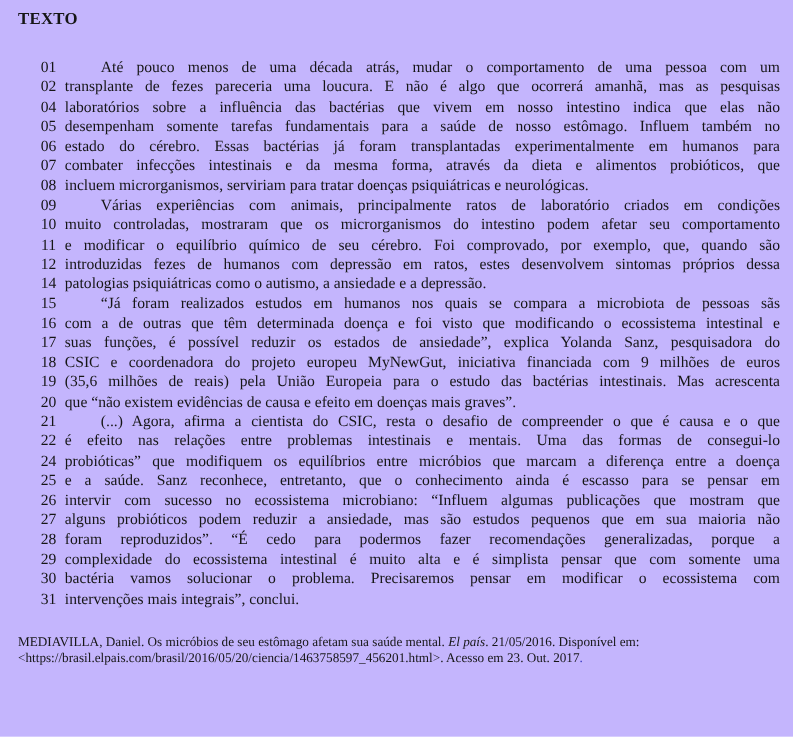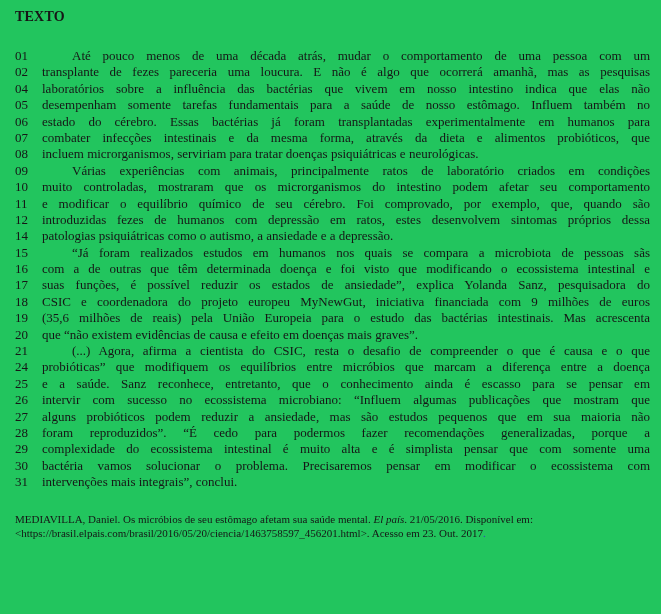--- a/index.html
+++ b/index.html
@@ -12,21 +12,21 @@
     height: 614px;
     overflow: hidden;
     font-family: "Liberation Serif", "DejaVu Serif", serif;
     color: #161616;
   }
   .page {
     box-sizing: border-box;
     width: 661px;
     height: 614px;
     padding: 8px 11px 0 15px;
-    background: #22c55e;
+    background: #c4b5fd;
   }
   .doc-title {
     font-weight: bold;
     font-size: 14px;
     line-height: 17px;
     letter-spacing: 0.2px;
     margin: 0 0 23px 0;
   }
   .lines {
     width: 100%;
@@ -34,21 +34,22 @@
   .row {
     display: flex;
     align-items: baseline;
     height: 16.4px;
     line-height: 16.4px;
     font-size: 13px;
   }
   .num {
     flex: 0 0 27px;
     width: 27px;
-    text-align: left;
+    text-align: center;
+    margin-left: 12px;
   }
   .txt {
     flex: 1 1 auto;
     min-width: 0;
     text-align: justify;
     text-align-last: justify;
     white-space: normal;
     overflow: hidden;
   }
   .txt.indent {
@@ -168,20 +169,24 @@
   <div class="row">
     <span class="num">20</span>
     <span class="txt para-end">que “não existem evidências de causa e efeito em doenças mais graves”.</span>
   </div>
 
   <div class="row">
     <span class="num">21</span>
     <span class="txt indent">(...) Agora, afirma a cientista do CSIC, resta o desafio de compreender o que é causa e o que</span>
   </div>
 
+  <div class="row">
+    <span class="num">22</span>
+    <span class="txt">é efeito nas relações entre problemas intestinais e mentais. Uma das formas de consegui-lo</span>
+  </div>
 
 
   <div class="row">
     <span class="num">24</span>
     <span class="txt">probióticas” que modifiquem os equilíbrios entre micróbios que marcam a diferença entre a doença</span>
   </div>
 
   <div class="row">
     <span class="num">25</span>
     <span class="txt">e a saúde. Sanz reconhece, entretanto, que o conhecimento ainda é escasso para se pensar em</span>

